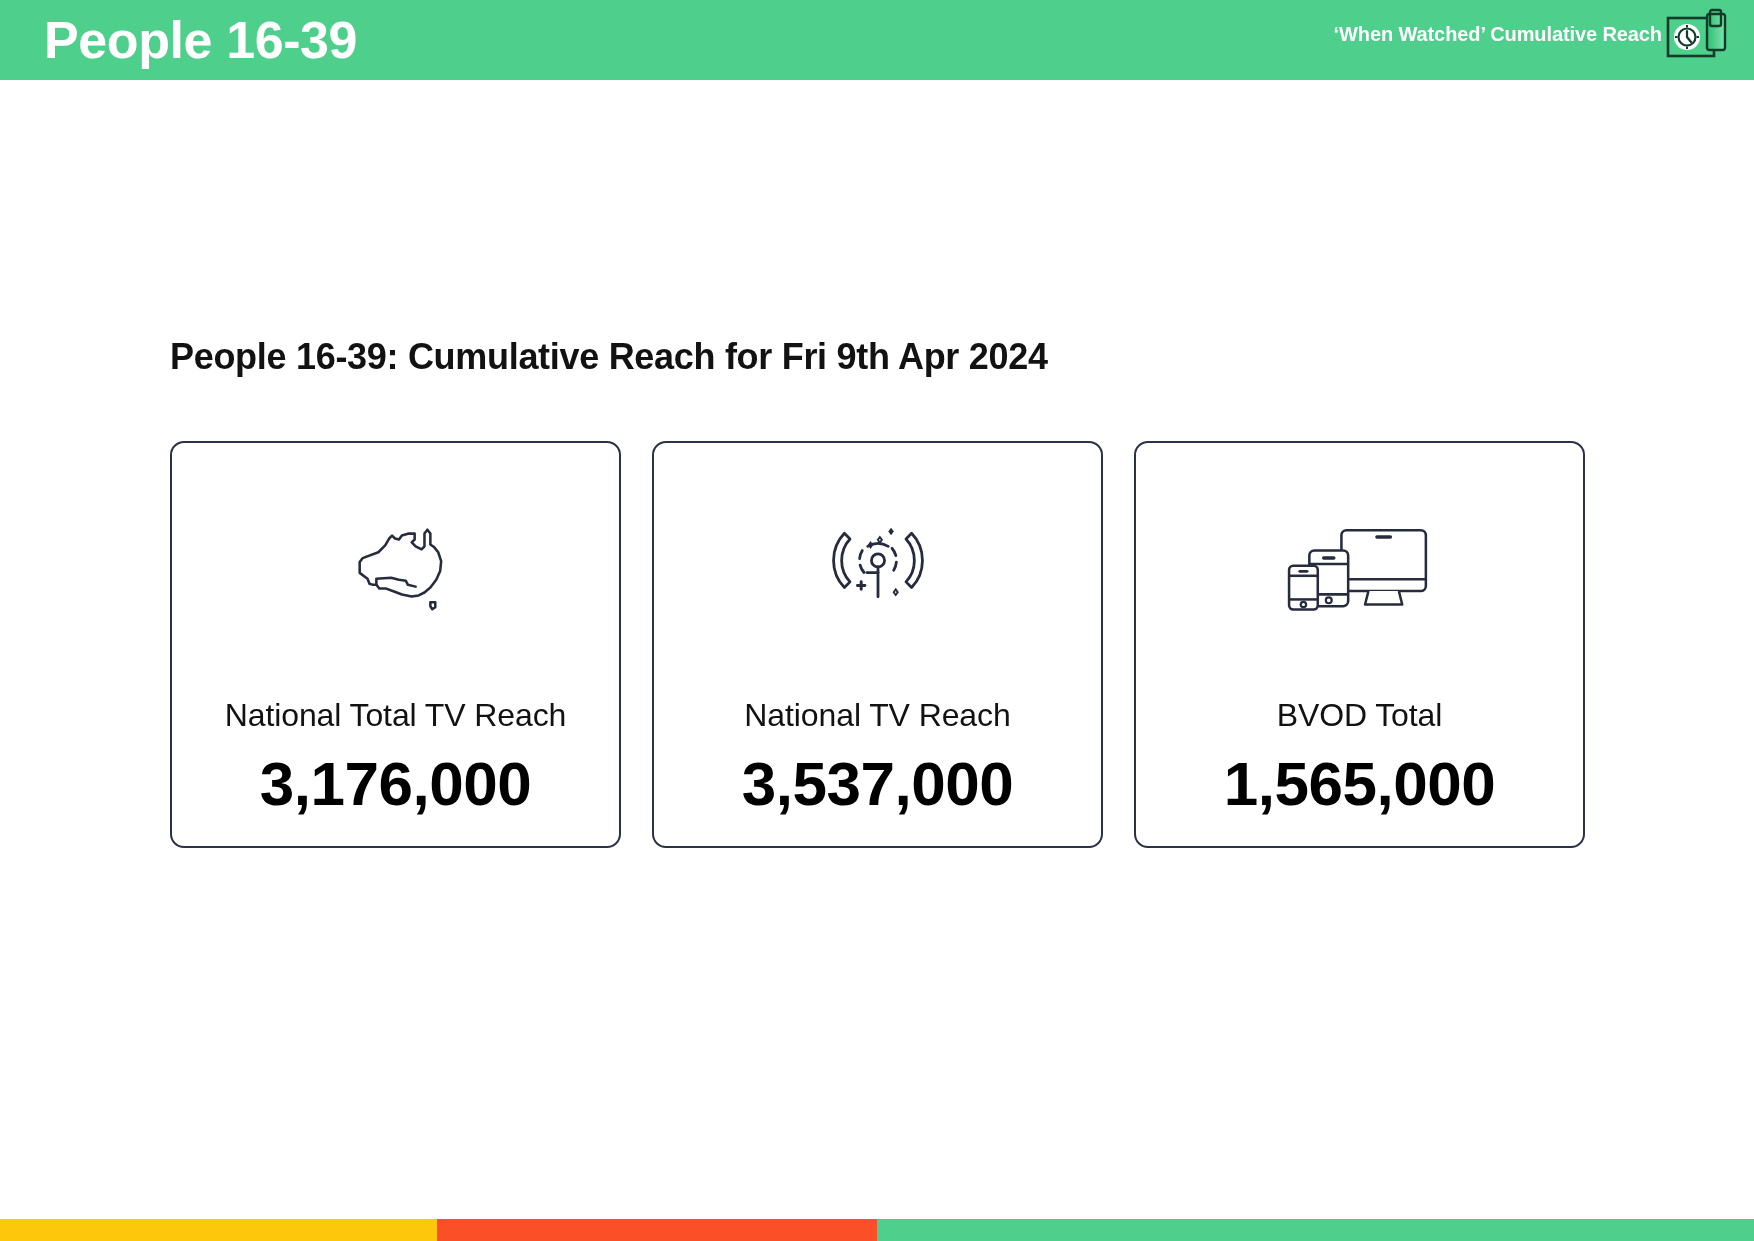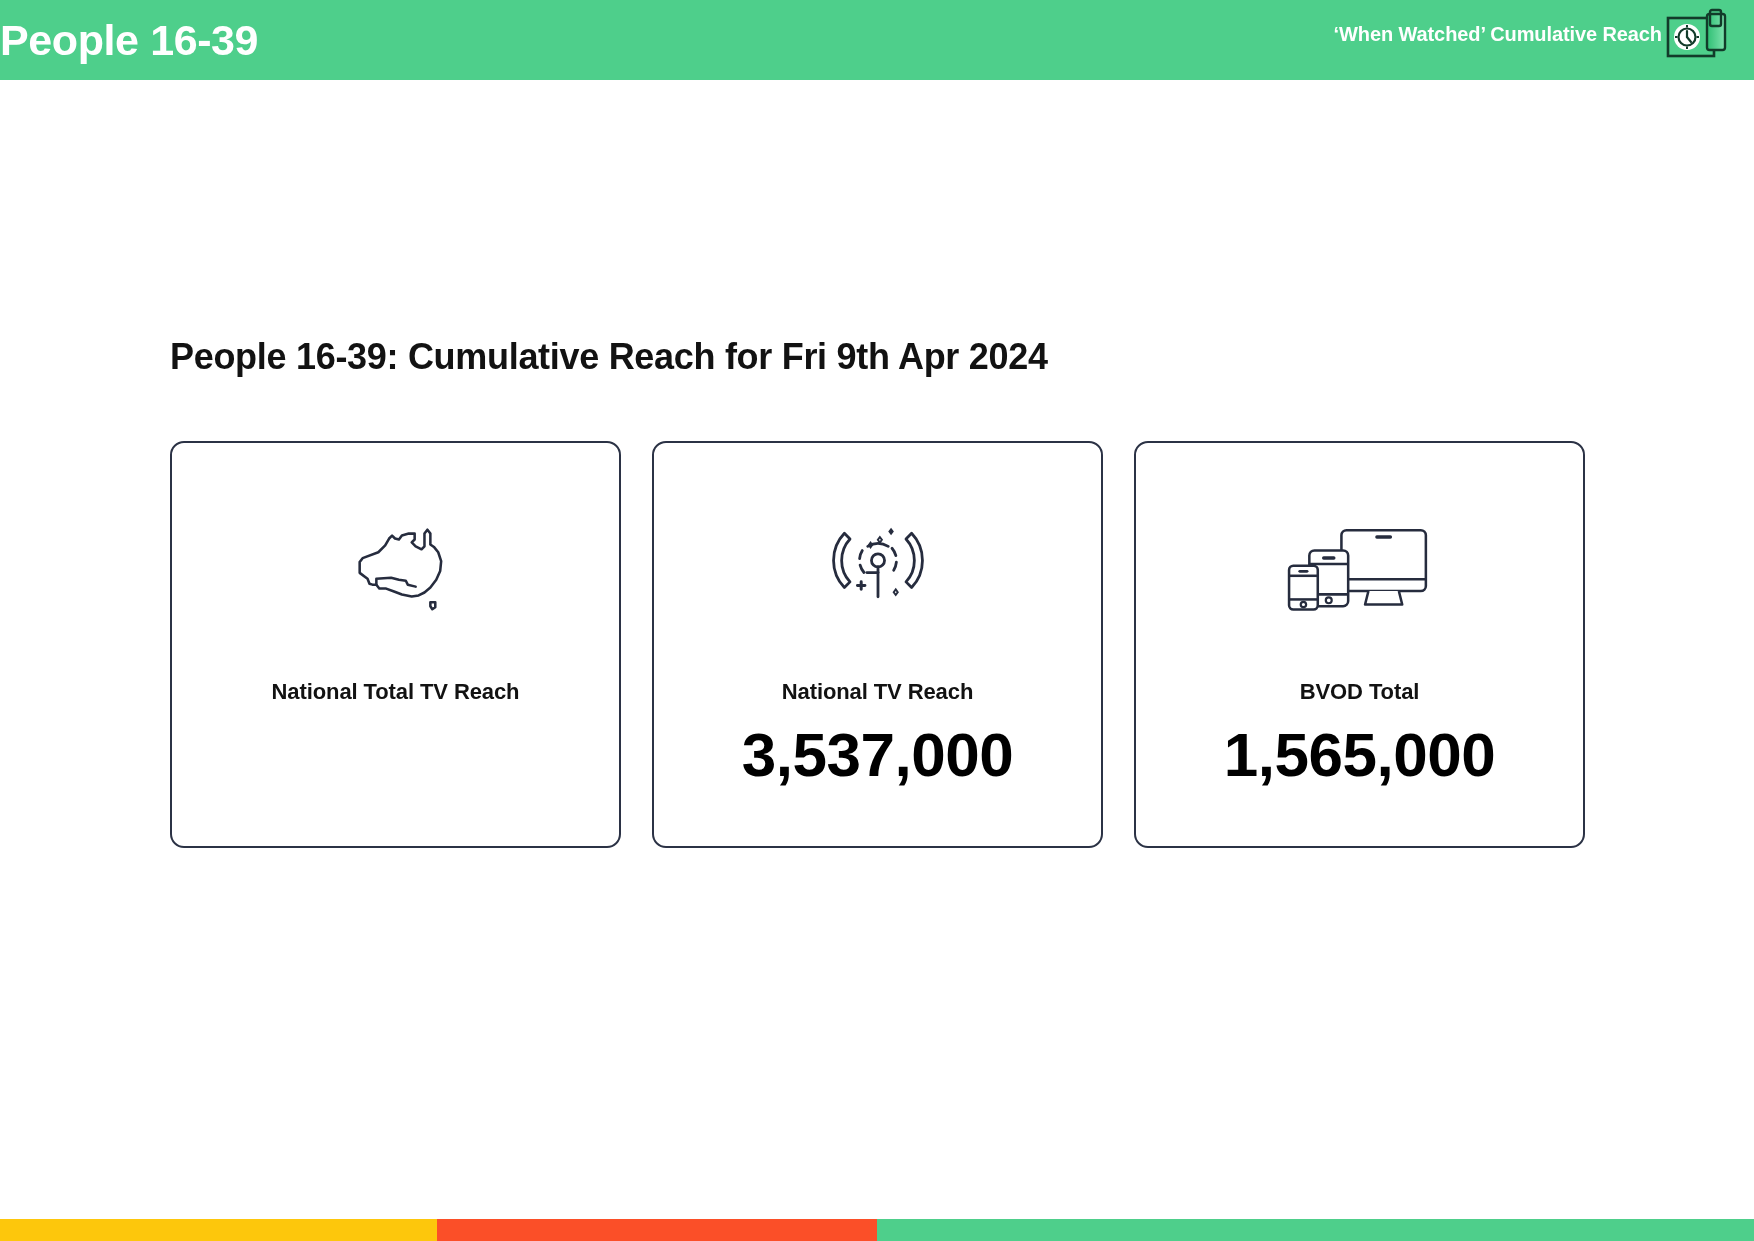--- a/index.html
+++ b/index.html
@@ -26,22 +26,23 @@
     left: 0;
     width: 1754px;
     height: 80px;
     background: #4ECF8B;
     display: flex;
     align-items: center;
     justify-content: space-between;
   }
 
   .header-title {
+    margin-left: 44px;
     color: #ffffff;
-    font-size: 43px;
+    font-size: 52px;
     font-weight: bold;
     letter-spacing: -0.4px;
     line-height: 1;
     white-space: nowrap;
   }
 
   .header-right {
     display: flex;
     align-items: center;
     margin-right: 24px;
@@ -98,23 +99,23 @@
 
   .card-icon {
     height: 110px;
     margin-top: 68px;
     display: flex;
     align-items: center;
     justify-content: center;
   }
 
   .card-label {
-    margin-top: 58px;
-    font-size: 22px;
-    font-weight: 700;
+    margin-top: 76px;
+    font-size: 32px;
+    font-weight: 400;
     color: #121212;
     letter-spacing: -0.1px;
     white-space: nowrap;
   }
 
   .card-value {
     margin-top: 14px;
     font-size: 62px;
     font-weight: bold;
     color: #000000;
@@ -181,20 +182,21 @@
 
     <div class="card">
       <div class="card-icon">
         <svg viewBox="0 0 120 110" width="118" height="108">
           <path d="M31 68 L23 62 L23 51 L26 47 L42 41 L49 34 L53 27 L56 24 L59 27 L63 28 L66 24 L73 22 L79 22 L79 28 L76 31 L80 35 L86 38 L89 35 L89 22 L92 18 L95 22 L95 33 L99 36 L103 41 L106 50 L105 60 L101 69 L95 77 L89 82 L83 85 L76 86 L66 84 L58 81 L50 78 L43 78 L40 74 L36 74 L33 73 Z" fill="none" stroke="#262C3E" stroke-width="2.6" stroke-linejoin="round" stroke-linecap="round"></path>
           <path d="M40 74 L40 68 L55 67 L63 69 L70 70 L72 74 L80 76" fill="none" stroke="#262C3E" stroke-width="2.6" stroke-linejoin="round" stroke-linecap="round"></path>
           <path d="M95 92 L95 96 L97 99 L100 97 L100 92 Z" fill="none" stroke="#262C3E" stroke-width="2.6" stroke-linejoin="round" stroke-linecap="round"></path>
         </svg>
       </div>
       <div class="card-label">National Total TV Reach</div>
+      <div class="card-value">3,176,000</div>
     </div>
 
     <div class="card">
       <div class="card-icon">
         <svg viewBox="0 0 120 110" width="112" height="104">
 
           <circle cx="60" cy="49" r="7" fill="none" stroke="#262C3E" stroke-width="3"></circle>
 
           <line x1="60" y1="56" x2="60" y2="88" stroke="#262C3E" stroke-width="3" stroke-linecap="round"></line>
           <line x1="48" y1="62" x2="60" y2="62" stroke="#262C3E" stroke-width="3" stroke-linecap="round"></line>

